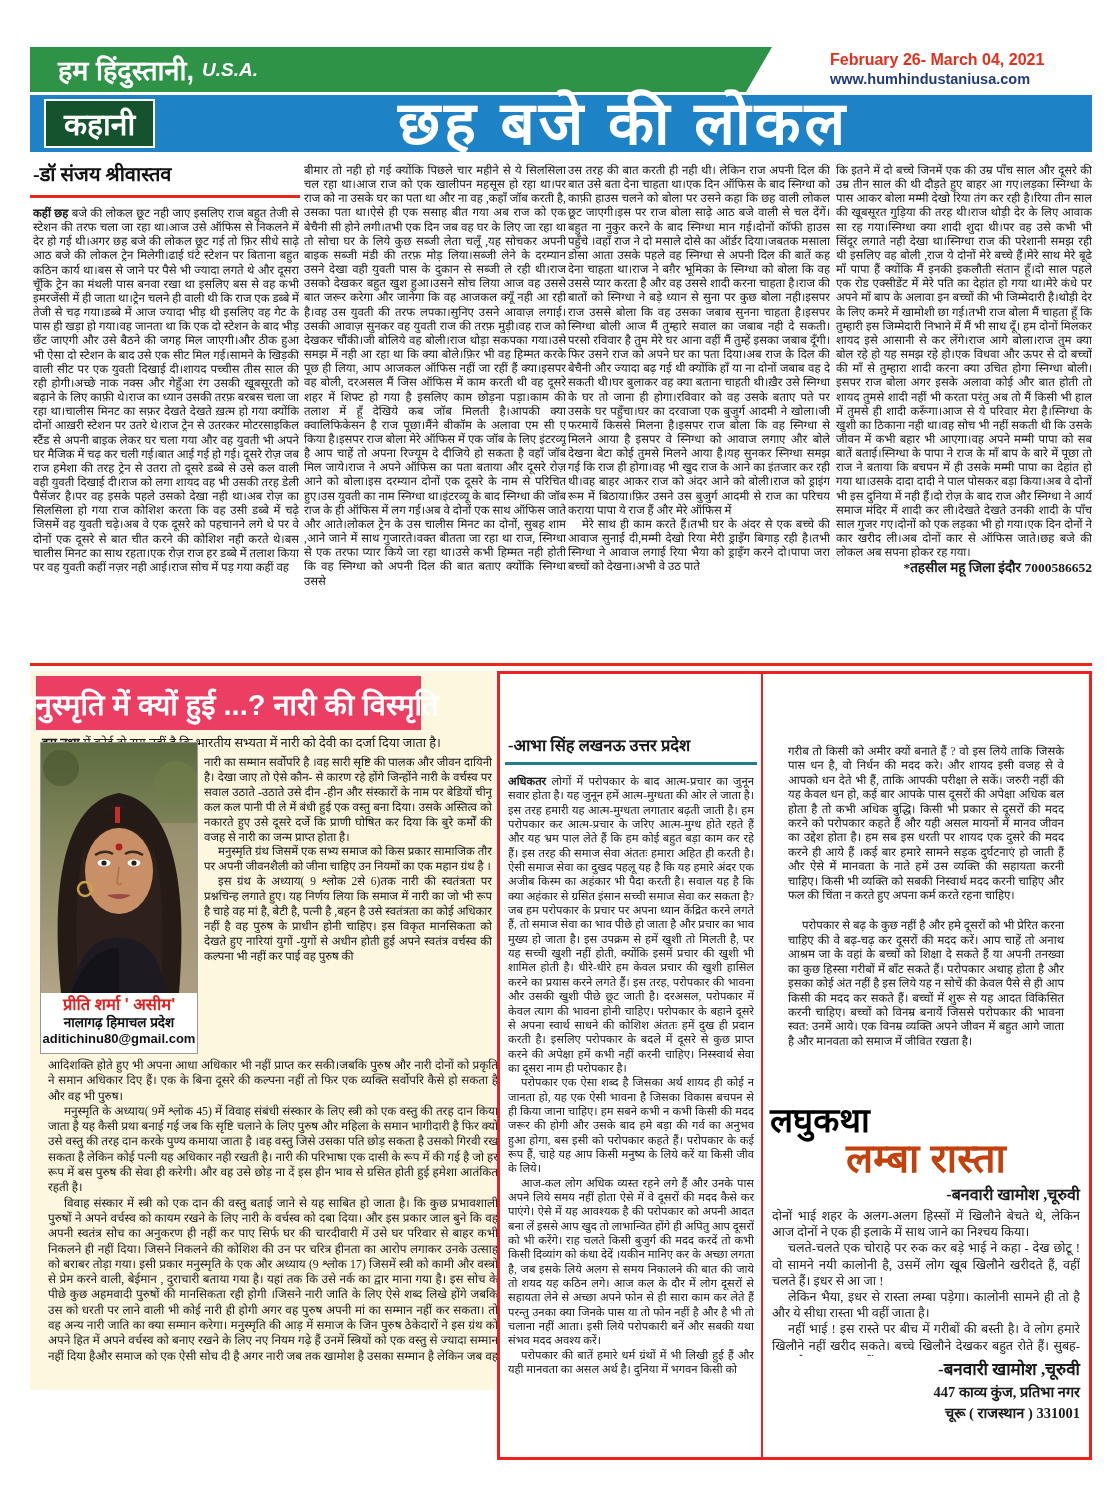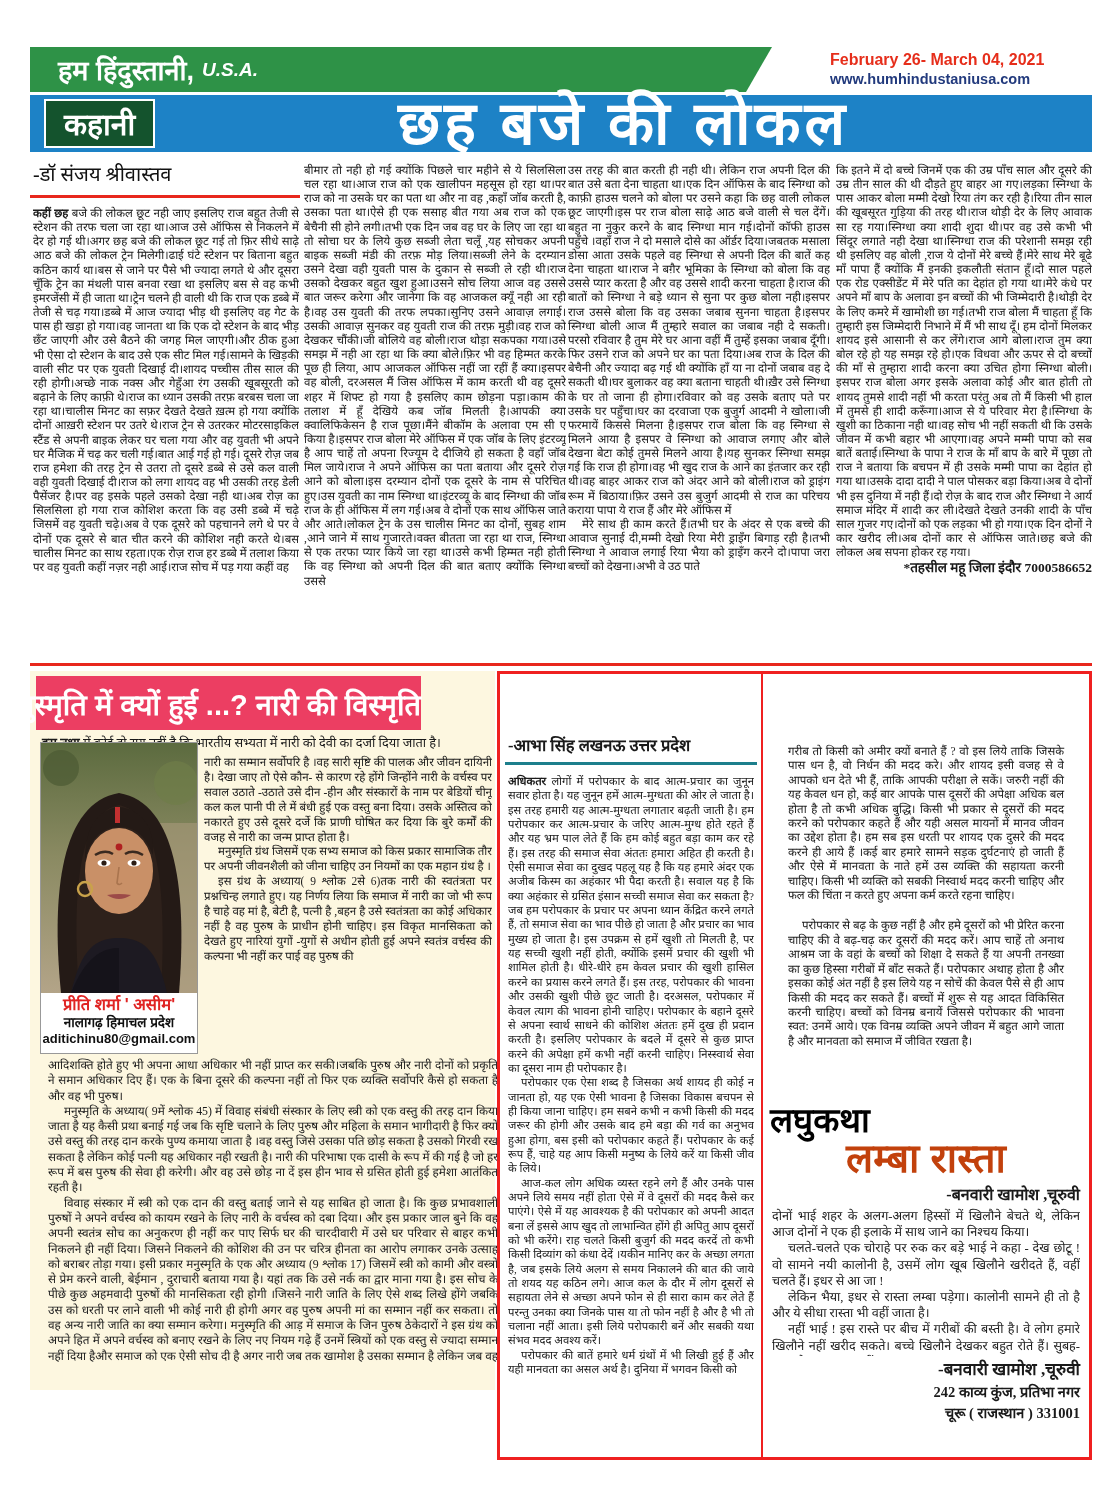--- a/index.html
+++ b/index.html
@@ -17,31 +17,31 @@
   .mast-date{left:830px;top:50px;width:260px;font-family:"Liberation Sans","DejaVu Sans",sans-serif;}
   .date-red{color:#e62e1b;font-weight:bold;font-size:16px;line-height:20px;}
   .site-blue{color:#223a7d;font-weight:bold;font-size:14.5px;line-height:18px;}
   
   .story-banner{left:30px;top:95px;width:1062px;height:57px;background:#1d82c6;display:flex;align-items:center;}
   .kicker{margin-left:14px;background:#14532d;color:#ffffff;font-weight:bold;font-size:30px;
           padding:2px 18px;border:2px solid #ffffff;font-family:"Liberation Sans","DejaVu Sans",sans-serif;}
   .story-title{flex:1;text-align:center;color:#ffffff;font-weight:bold;font-size:60px;letter-spacing:4px;
                font-family:"Liberation Sans","DejaVu Sans",sans-serif;line-height:1;}
   
-  .byline{left:33px;top:160px;width:266px;font-weight:normal;font-size:20px;color:#111;}
+  .byline{left:33px;top:160px;width:266px;font-weight:bold;font-size:20px;color:#111;}
   .byline-rule{left:30px;top:195px;width:270px;height:3px;background:#e8271d;}
   .scol{font-size:11.5px;line-height:14.15px;text-align:justify;overflow:hidden;}
   .scol p{margin:0;}
   .scol p + p{text-indent:14px;}
   .lead{font-weight:bold;}
   .contact-note{font-weight:bold;text-align:right;font-size:13.5px;margin-top:2px;}
   .story-rule{left:30px;top:663px;width:1062px;height:3px;background:#e8271d;}
   
   .cream{left:30px;top:671px;width:465px;height:719px;background:#fdf7e0;}
-  .headline-banner{left:36px;top:676px;width:385px;height:54px;background:#ec3e62;display:flex;align-items:center;justify-content:flex-end;}
+  .headline-banner{left:36px;top:676px;width:385px;height:54px;background:#ec3e62;display:flex;align-items:center;justify-content:center;}
   .headline-banner span{color:#ffffff;font-weight:bold;font-size:29px;font-family:"Liberation Sans","DejaVu Sans",sans-serif;white-space:nowrap;}
   .intro-line{left:42px;top:735px;width:446px;font-size:12.8px;line-height:16px;text-align:justify;}
   .photo-frame{left:40px;top:742px;width:158px;height:312px;background:#ffffff;border:1px solid #999;box-sizing:border-box;}
   .photo-frame svg{display:block;}
   .cap{width:100%;text-align:center;font-family:"Liberation Sans","DejaVu Sans",sans-serif;}
   .cap-name{color:#e02423;font-weight:bold;font-size:16.5px;line-height:19px;margin-top:2px;}
   .cap-loc{color:#101010;font-weight:bold;font-size:13.5px;line-height:17px;}
   .cap-mail{color:#101010;font-weight:bold;font-size:13px;line-height:16px;}
   .side-col{left:204px;top:755px;width:288px;height:300px;font-size:11.5px;line-height:14.9px;text-align:justify;overflow:hidden;}
   .side-col p{margin:0;}
@@ -204,17 +204,17 @@
   <div class="abs lk-body">
     <p>दोनों भाई शहर के अलग-अलग हिस्सों में खिलौने बेचते थे, लेकिन आज दोनों ने एक ही इलाके में साथ जाने का निश्चय किया।</p>
     <p>चलते-चलते एक चोराहे पर रुक कर बड़े भाई ने कहा - देख छोटू ! वो सामने नयी कालोनी है, उसमें लोग खूब खिलौने खरीदते हैं, वहीं चलते हैं। इधर से आ जा !</p>
     <p>लेकिन भैया, इधर से रास्ता लम्बा पड़ेगा। कालोनी सामने ही तो है और ये सीधा रास्ता भी वहीं जाता है।</p>
     <p>नहीं भाई ! इस रास्ते पर बीच में गरीबों की बस्ती है। वे लोग हमारे खिलौने नहीं खरीद सकते। बच्चे खिलौने देखकर बहुत रोते हैं। सुबह- सुबह ये सब अच्छा नहीं लगता।</p>
 
   </div>
 
   <div class="abs lk-sign">
     <div class="s1">-बनवारी  खामोश ,चूरुवी</div>
-    <div class="s2">242 काव्य कुंज, प्रतिभा नगर</div>
+    <div class="s2">447 काव्य कुंज, प्रतिभा नगर</div>
     <div class="s2">चूरू (  राजस्थान  ) 331001</div>
   </div>
 
 </div>
 
 </body></html>

